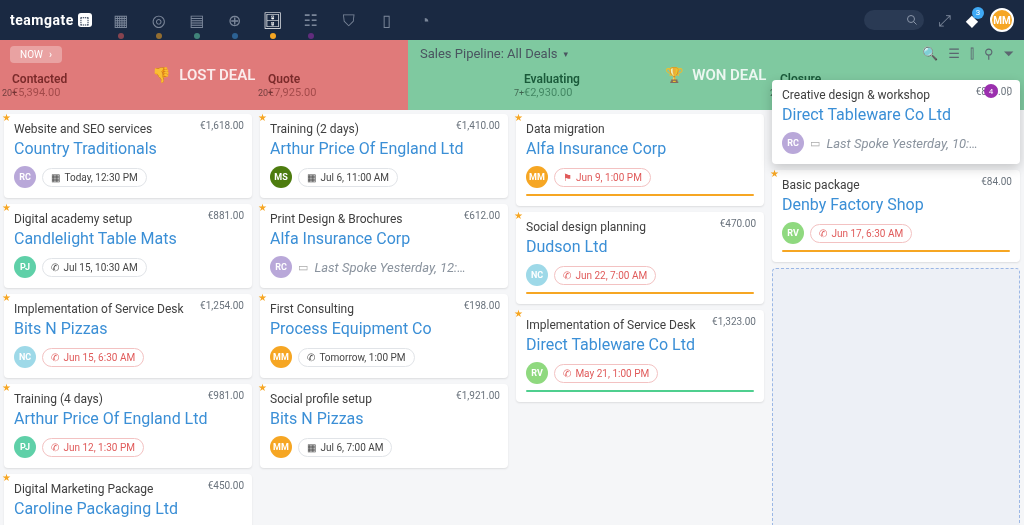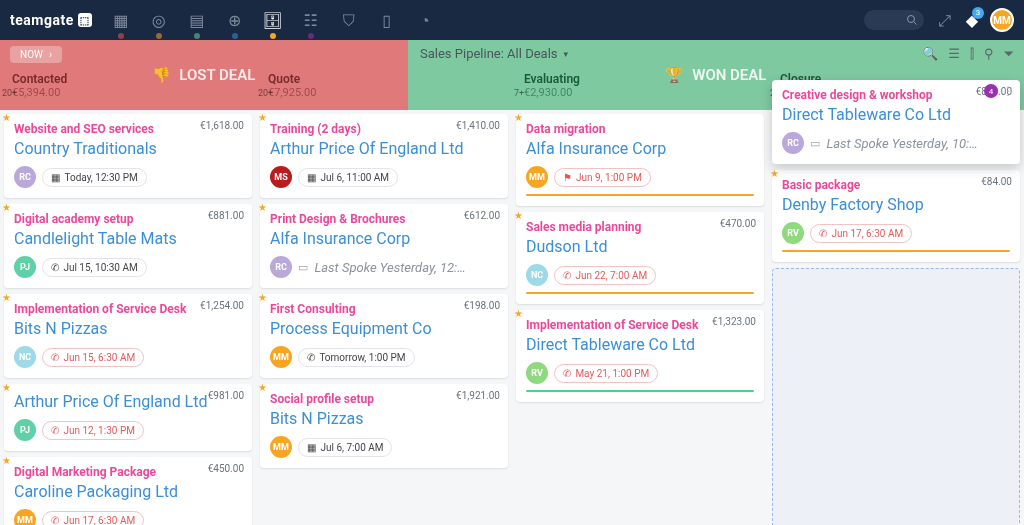--- a/index.html
+++ b/index.html
@@ -37,21 +37,21 @@
 .col-sum { font-size: 11px; opacity: .6; }
 .col.lost .col-title, .col.lost .col-sum { color: #7a2a2a; }
 .col.won  .col-title, .col.won  .col-sum { color: #1a5a3a; }
 .col-count { position: absolute; left: -2px; top: 20px; font-size: 9px; opacity: .5; }
 
 
 .cards { padding-top: 4px; display: flex; flex-direction: column; gap: 6px; }
 .card { background: #fff; border-radius: 4px; box-shadow: 0 1px 2px rgba(0,0,0,.1); padding: 8px 10px 10px; position: relative; font-size: 11px; }
 .card .star { position: absolute; left: -2px; top: -2px; color: #f6a623; font-size: 10px; }
 .card .price { position: absolute; right: 8px; top: 6px; font-size: 10px; color: #6a737d; }
-.card .title { font-size: 12px; font-weight: 700; color: #ec4899; margin-bottom: 3px; }
+.card .title { font-size: 12px; font-weight: 400; color: #404040; margin-bottom: 3px; }
 .card .company { color: #3b8fd6; font-size: 16px; margin-bottom: 8px; display: inline-block; }
 .card .row { display: flex; align-items: center; gap: 6px; }
 .av { width: 22px; height: 22px; border-radius: 50%; color: #fff; font-size: 9px; font-weight: 700; display: flex; align-items: center; justify-content: center; }
 .chip { border: 1px solid #e1e4e8; border-radius: 12px; padding: 3px 8px; font-size: 10px; color: #444; display: flex; align-items: center; gap: 4px; }
 .chip.red { color: #e05a5a; border-color: #f3c2c2; }
 .chip .ic { font-size: 10px; }
 .bar { height: 2px; background: #f6a623; margin-top: 6px; border-radius: 1px; }
 .bar.green { background: #4fcf8f; }
 .muted { color: #8a939e; font-style: italic; font-size: 13px; }
 
@@ -131,40 +131,40 @@
               <span class="chip "><span class="ic">▦</span>Today, 12:30 PM</span>
             </div></div>
           <div class="card"><span class="star">★</span><span class="price">€881.00</span><div class="title">Digital academy setup</div><a class="company">Candlelight Table Mats</a><div class="row">
               <div class="av" style="background:#5fd0a8">PJ</div>
               <span class="chip "><span class="ic">✆</span>Jul 15, 10:30 AM</span>
             </div></div>
           <div class="card"><span class="star">★</span><span class="price">€1,254.00</span><div class="title">Implementation of Service Desk</div><a class="company">Bits N Pizzas</a><div class="row">
               <div class="av" style="background:#9ed9e8">NC</div>
               <span class="chip red"><span class="ic">✆</span>Jun 15, 6:30 AM</span>
             </div></div>
-          <div class="card"><span class="star">★</span><span class="price">€981.00</span><a class="company">Arthur Price Of England Ltd</a><div class="row">
+          <div class="card"><span class="star">★</span><span class="price">€981.00</span><div class="title">Training (4 days)</div><a class="company">Arthur Price Of England Ltd</a><div class="row">
               <div class="av" style="background:#5fd0a8">PJ</div>
               <span class="chip red"><span class="ic">✆</span>Jun 12, 1:30 PM</span>
             </div></div>
           <div class="card"><span class="star">★</span><span class="price">€450.00</span><div class="title">Digital Marketing Package</div><a class="company">Caroline Packaging Ltd</a><div class="row">
               <div class="av" style="background:#f6a623">MM</div>
               <span class="chip red"><span class="ic">✆</span>Jun 17, 6:30 AM</span>
             </div></div>
         </div>
     </div>
 
     <div class="col lost">
       <div class="col-head">
         <span class="col-count">20+</span>
         <div class="col-title">Quote</div>
         <div class="col-sum">€7,925.00</div>
       </div>
       <div class="cards" id="cards-1">
           <div class="card"><span class="star">★</span><span class="price">€1,410.00</span><div class="title">Training (2 days)</div><a class="company">Arthur Price Of England Ltd</a><div class="row">
-              <div class="av" style="background:#b91c1c">MS</div>
+              <div class="av" style="background:#4d7c0f">MS</div>
               <span class="chip "><span class="ic">▦</span>Jul 6, 11:00 AM</span>
             </div></div>
           <div class="card"><span class="star">★</span><span class="price">€612.00</span><div class="title">Print Design &amp; Brochures</div><a class="company">Alfa Insurance Corp</a><div class="row">
               <div class="av" style="background:#b9a8d9">RC</div>
               <span style="color:#aaa">▭</span>
               <span class="muted">Last Spoke Yesterday, 12:…</span>
             </div></div>
           <div class="card"><span class="star">★</span><span class="price">€198.00</span><div class="title">First Consulting</div><a class="company">Process Equipment Co</a><div class="row">
               <div class="av" style="background:#f6a623">MM</div>
               <span class="chip "><span class="ic">✆</span>Tomorrow, 1:00 PM</span>
@@ -180,21 +180,21 @@
       <div class="col-head">
         <span class="col-count">7+</span>
         <div class="col-title">Evaluating</div>
         <div class="col-sum">€2,930.00</div>
       </div>
       <div class="cards" id="cards-2">
           <div class="card"><span class="star">★</span><div class="title">Data migration</div><a class="company">Alfa Insurance Corp</a><div class="row">
               <div class="av" style="background:#f6a623">MM</div>
               <span class="chip red"><span class="ic">⚑</span>Jun 9, 1:00 PM</span>
             </div><div class="bar "></div></div>
-          <div class="card"><span class="star">★</span><span class="price">€470.00</span><div class="title">Sales media planning</div><a class="company">Dudson Ltd</a><div class="row">
+          <div class="card"><span class="star">★</span><span class="price">€470.00</span><div class="title">Social design planning</div><a class="company">Dudson Ltd</a><div class="row">
               <div class="av" style="background:#9ed9e8">NC</div>
               <span class="chip red"><span class="ic">✆</span>Jun 22, 7:00 AM</span>
             </div><div class="bar "></div></div>
           <div class="card"><span class="star">★</span><span class="price">€1,323.00</span><div class="title">Implementation of Service Desk</div><a class="company">Direct Tableware Co Ltd</a><div class="row">
               <div class="av" style="background:#8fd97f">RV</div>
               <span class="chip red"><span class="ic">✆</span>May 21, 1:00 PM</span>
             </div><div class="bar green"></div></div>
         </div>
     </div>
 

